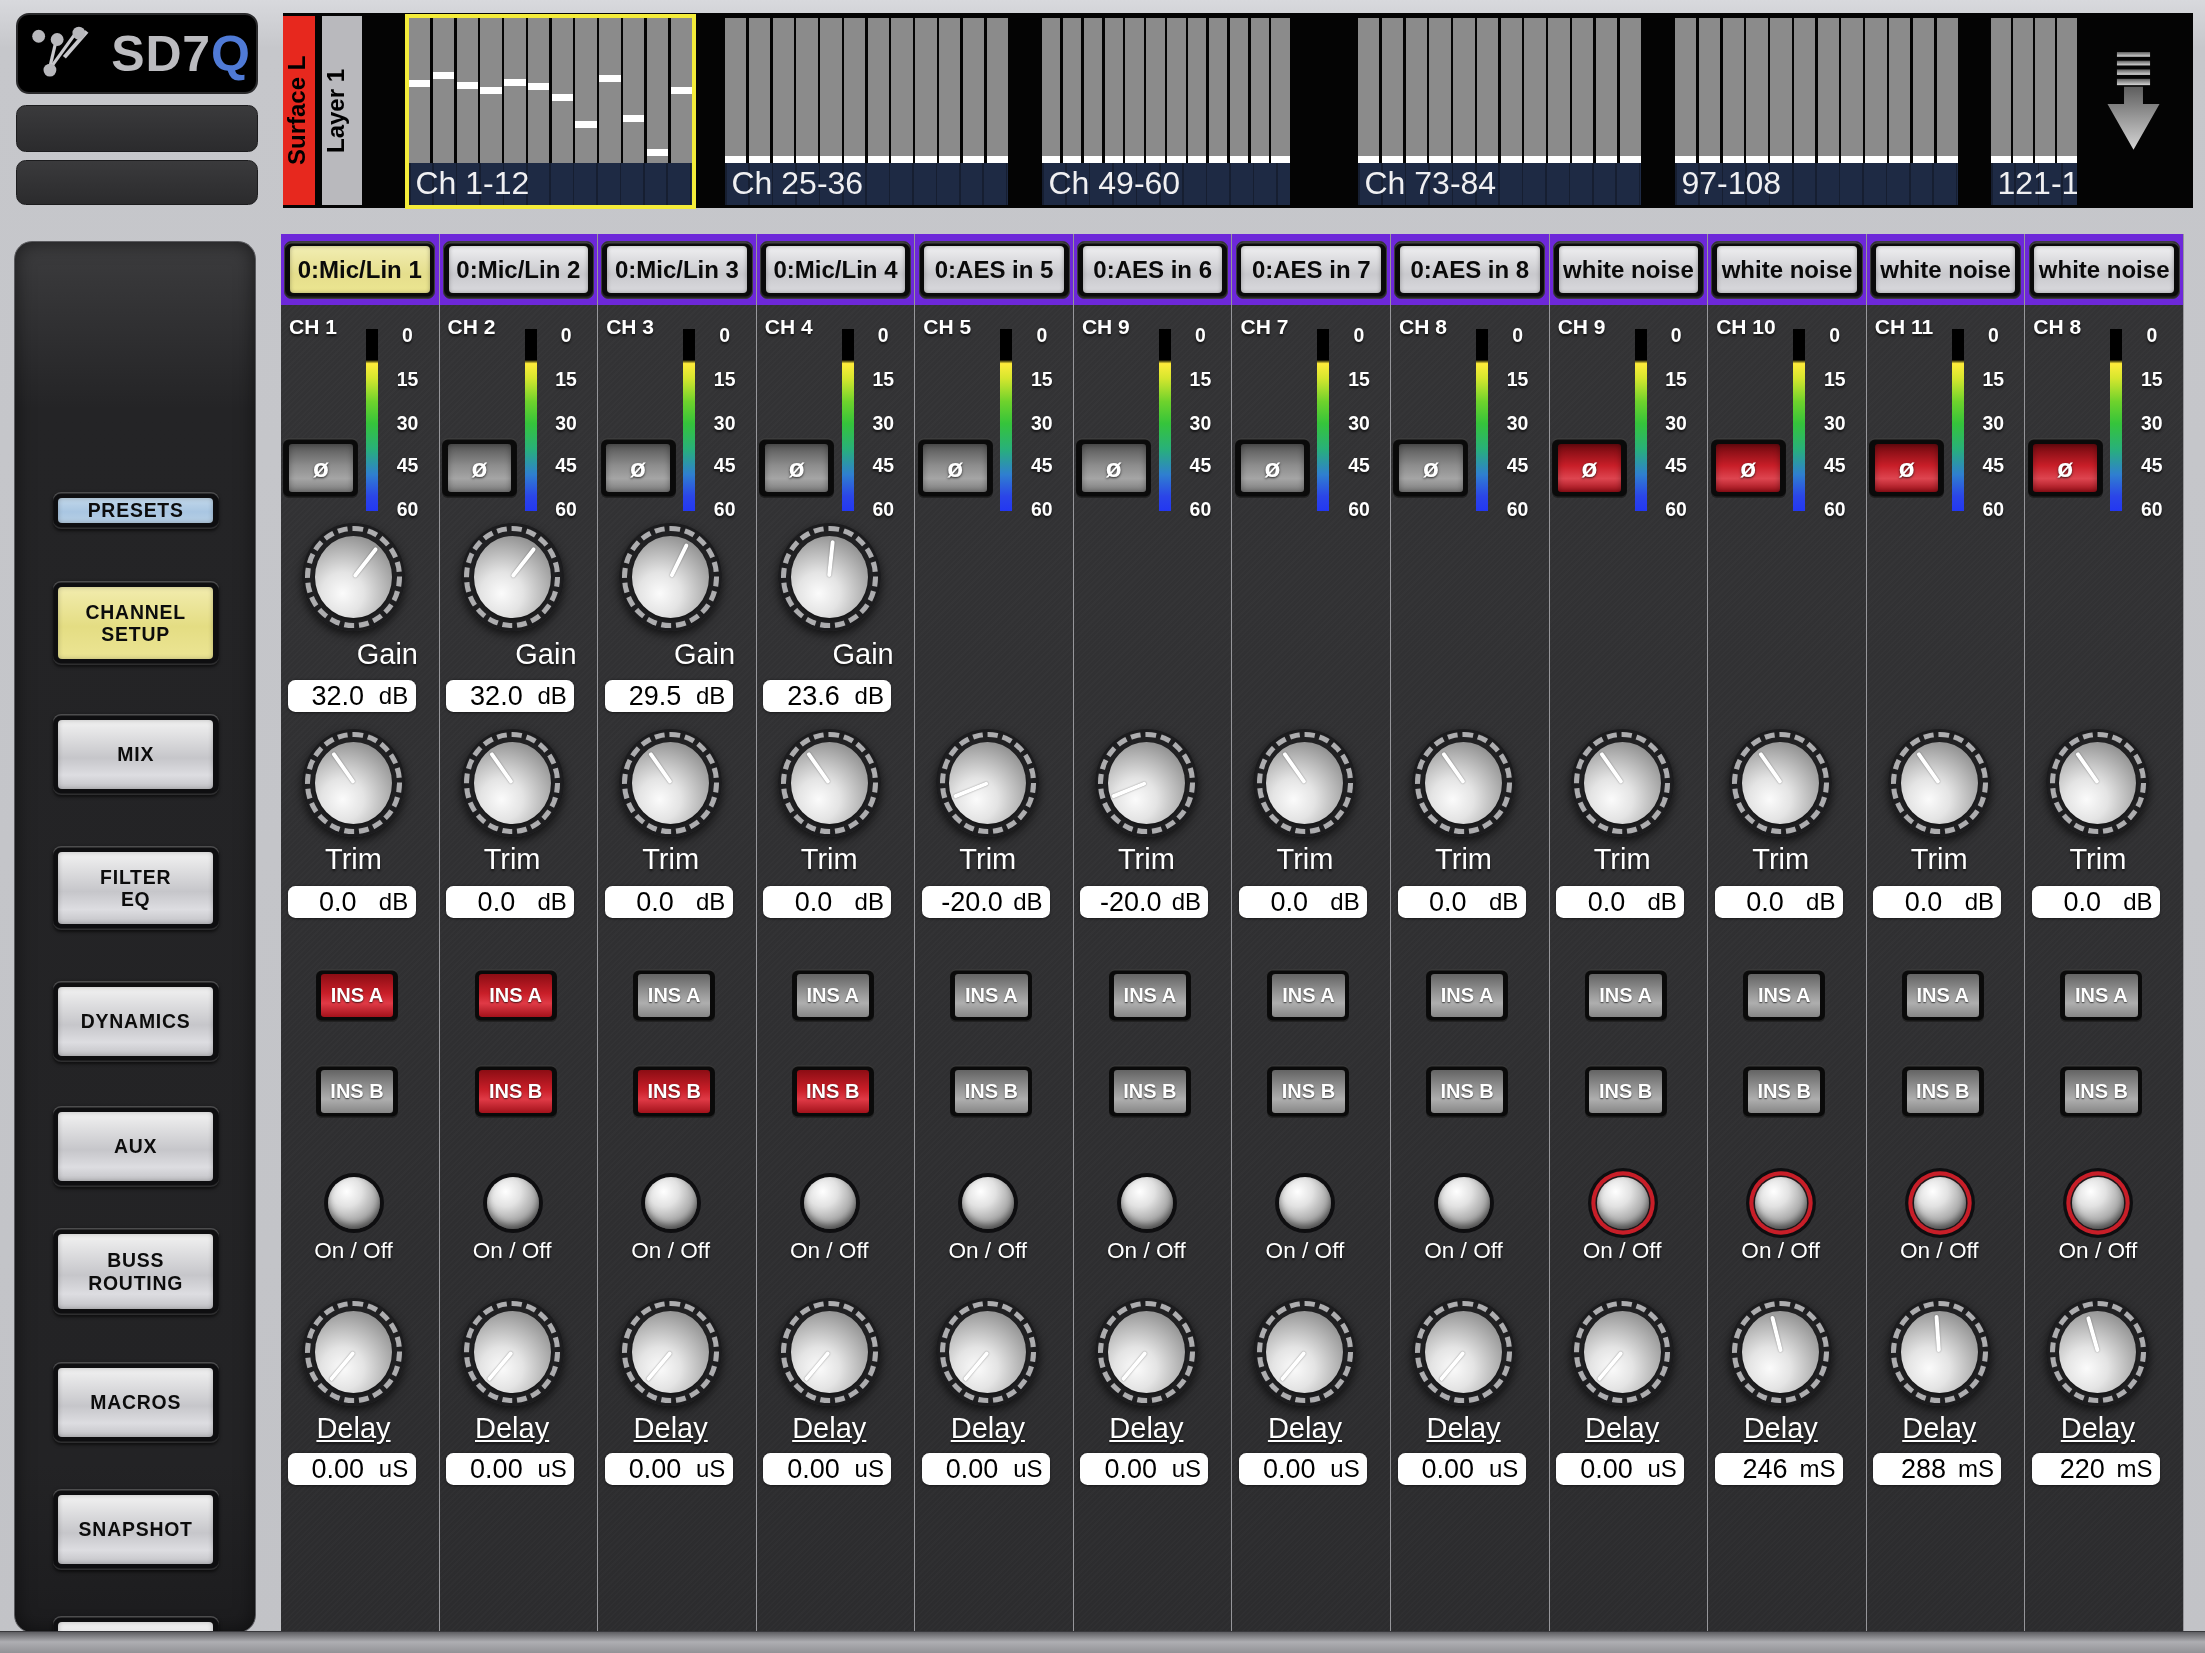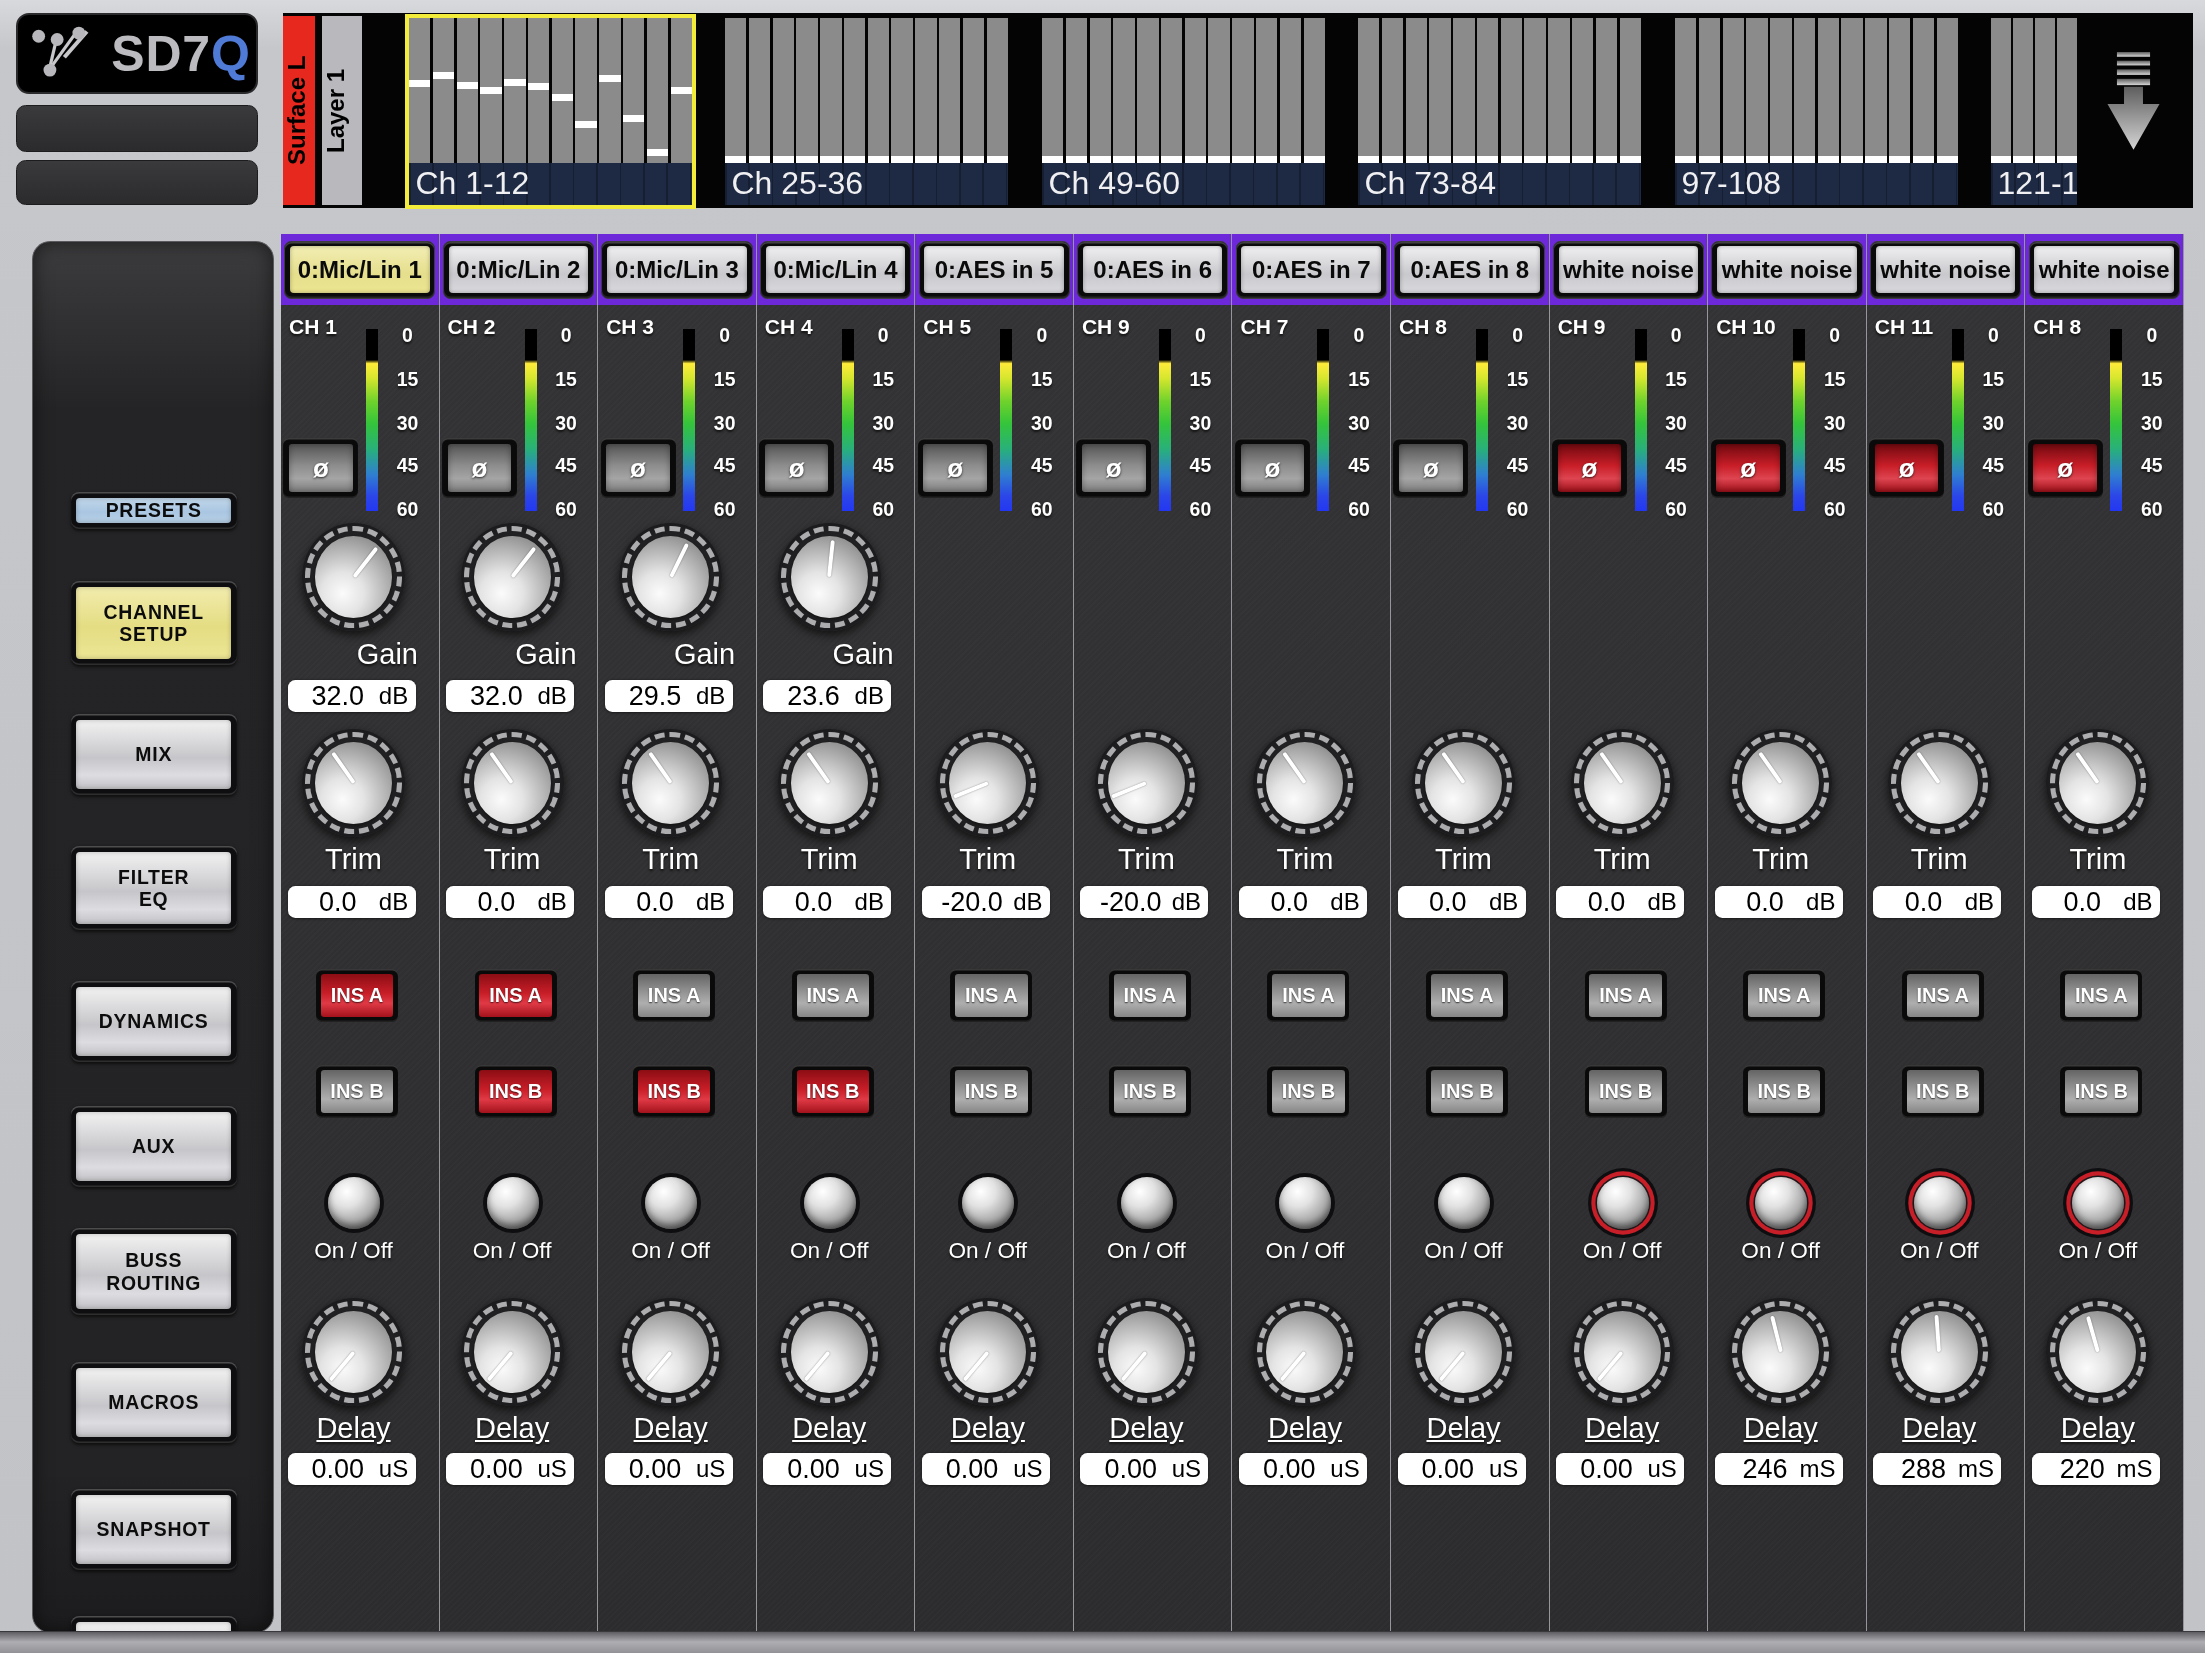--- a/index.html
+++ b/index.html
@@ -32,21 +32,21 @@
   .bank .mark { position:absolute; left:0; right:0; height:7.3px; background:#fff; }
   .bank .blabel { height:42px; background:var(--bank-navy,#1e2a44); color:#f0f0f2;
     font-size:32px; line-height:40px; padding-left:6.5px; white-space:nowrap; overflow:hidden;
     background-image:repeating-linear-gradient(90deg, rgba(0,0,0,.28) 0 1.6px, transparent 1.6px 23.4px); }
   .scroll-arrow { position:absolute; left:1815px; top:36px; width:71px; height:107px; }
 
   
   .sidebar { position:absolute; left:13.7px; top:241px; width:242px; height:1392px;
     background:linear-gradient(180deg,#3c3c3e,#242426 12%,#232325 88%,#1c1c1e);
     border:1.6px solid #5a5a5e; border-radius:18px;
-    box-shadow:inset 0 0 19.4px rgba(0,0,0,.55);margin-left:18px; }
+    box-shadow:inset 0 0 19.4px rgba(0,0,0,.55); }
   .sbtn { position:absolute; left:38px; width:166px; background:#0e0e10; border-radius:8px;
     padding:5.7px; box-shadow:inset 0 1.6px 0.8px rgba(255,255,255,.28), inset 0 -1.6px 0.8px rgba(255,255,255,.14), 0 1.6px 3.2px rgba(0,0,0,.6);
     cursor:pointer; }
   .sbtn .face { width:100%; height:100%; border-radius:4px;
     display:flex; align-items:center; justify-content:center; text-align:center;
     font-size:19.4px; font-weight:bold; color:#0c0c0c; letter-spacing:0.8px;
     white-space:pre-line; line-height:1.15;
     background:linear-gradient(180deg,#f2f2f2,#c6c6ca 55%,#dddde1 80%,#c2c2c6);
     box-shadow:inset 0 0 4.8px rgba(0,0,0,.25); }
   .sbtn.blue .face { background:linear-gradient(180deg,#c2d8ea,var(--preset-blue,#a9c6e2) 55%,#b7cfe4); }
@@ -231,21 +231,21 @@
           </div>
           <div class="bar">
             <div class="mark" style="top: 138px;"></div>
           </div>
           <div class="bar">
             <div class="mark" style="top: 138px;"></div>
           </div>
         </div>
         <div class="blabel">Ch 25-36</div>
       </div>
-      <div class="bank" style="left: 759px; width: 283px;">
+      <div class="bank" style="left: 759px; width: 248px;">
         <div class="bars">
           <div class="bar">
             <div class="mark" style="top: 138px;"></div>
           </div>
           <div class="bar">
             <div class="mark" style="top: 138px;"></div>
           </div>
           <div class="bar">
             <div class="mark" style="top: 138px;"></div>
           </div>

